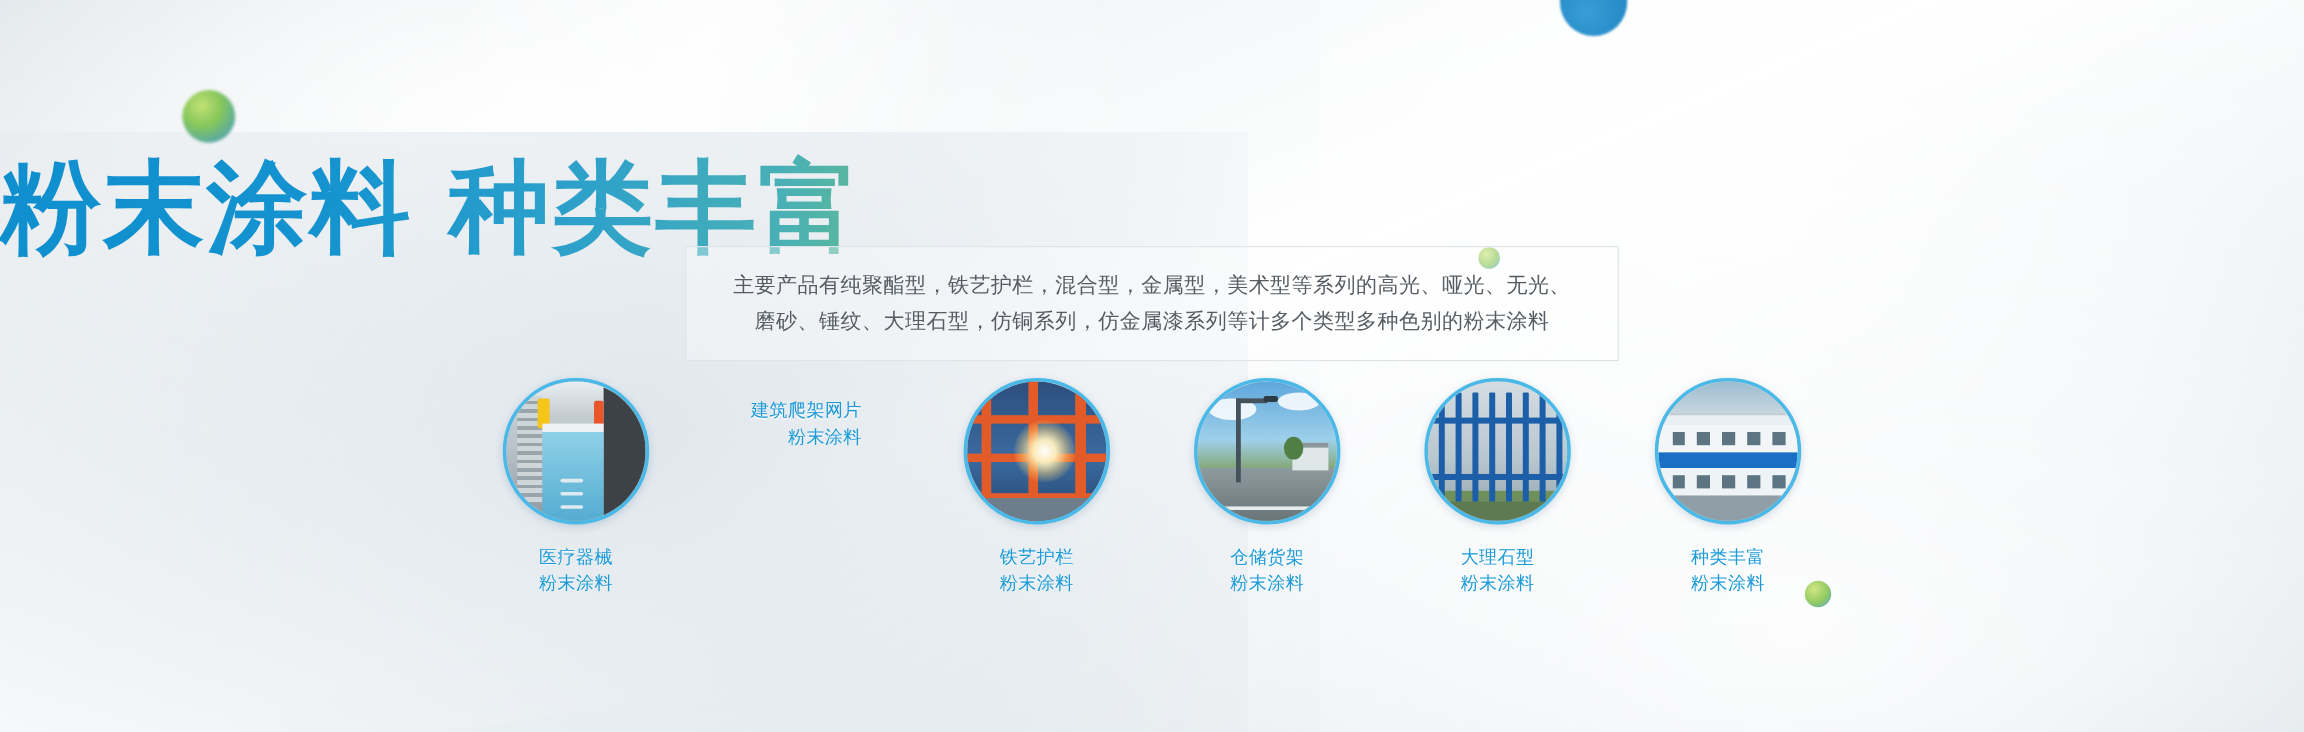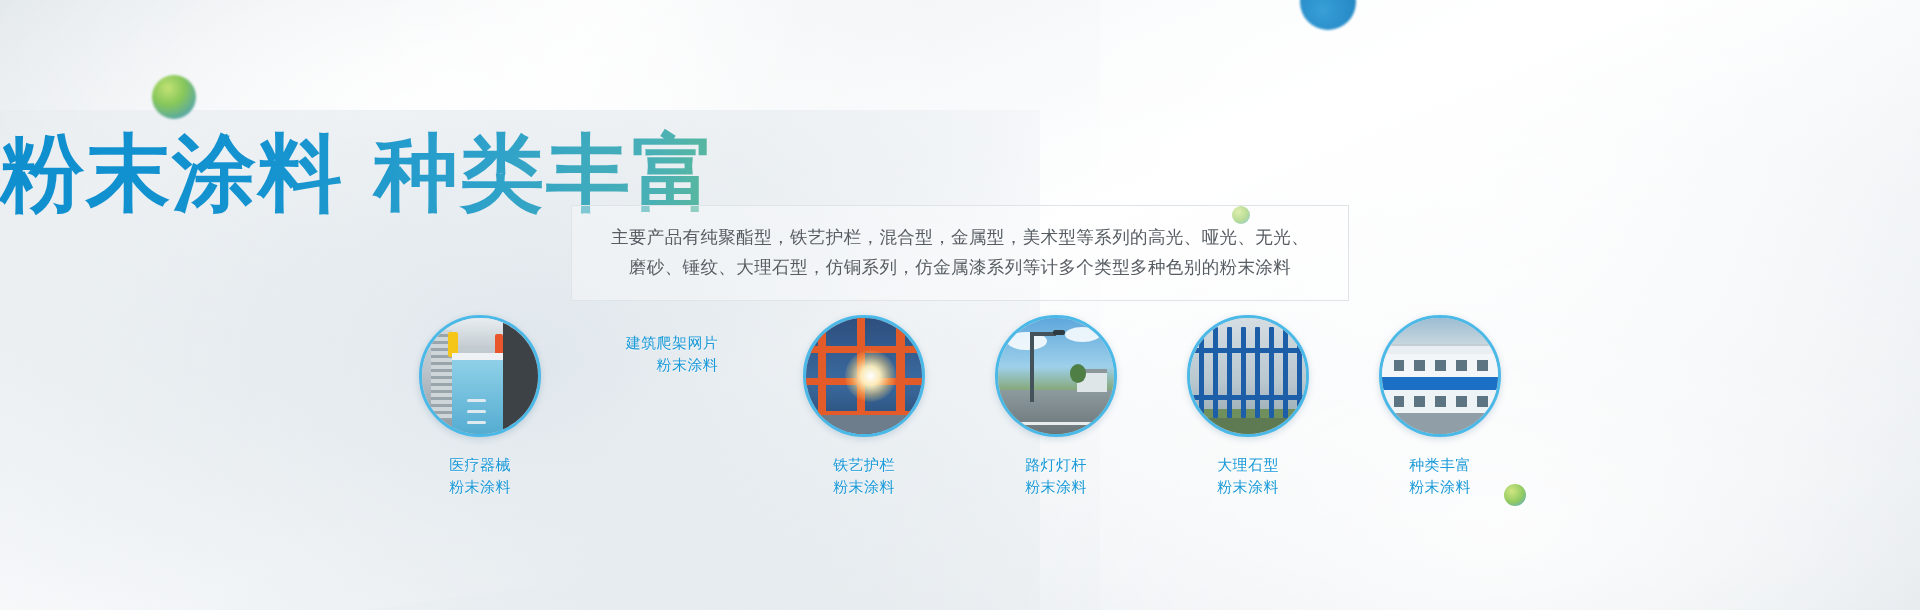--- a/index.html
+++ b/index.html
@@ -234,21 +234,21 @@
           <div class="road"></div>
             <div class="roadline"></div>
           <div class="house"></div>
             <div class="tree"></div>
           <div class="pole"></div>
             <div class="arm"></div>
             <div class="head"></div>
         </div>
       </div>
       <div class="caption">
-        <span>路灯灯杆</span>
+        <span>仓储货架</span>
         <span class="l2">粉末涂料</span>
       </div>
     </div>
 
     <div class="item">
       <div class="circle">
         <div class="art art-fence">
           <div class="grass"></div>
             <div class="ground"></div>
           <div class="bar" style="left:8%"></div>

